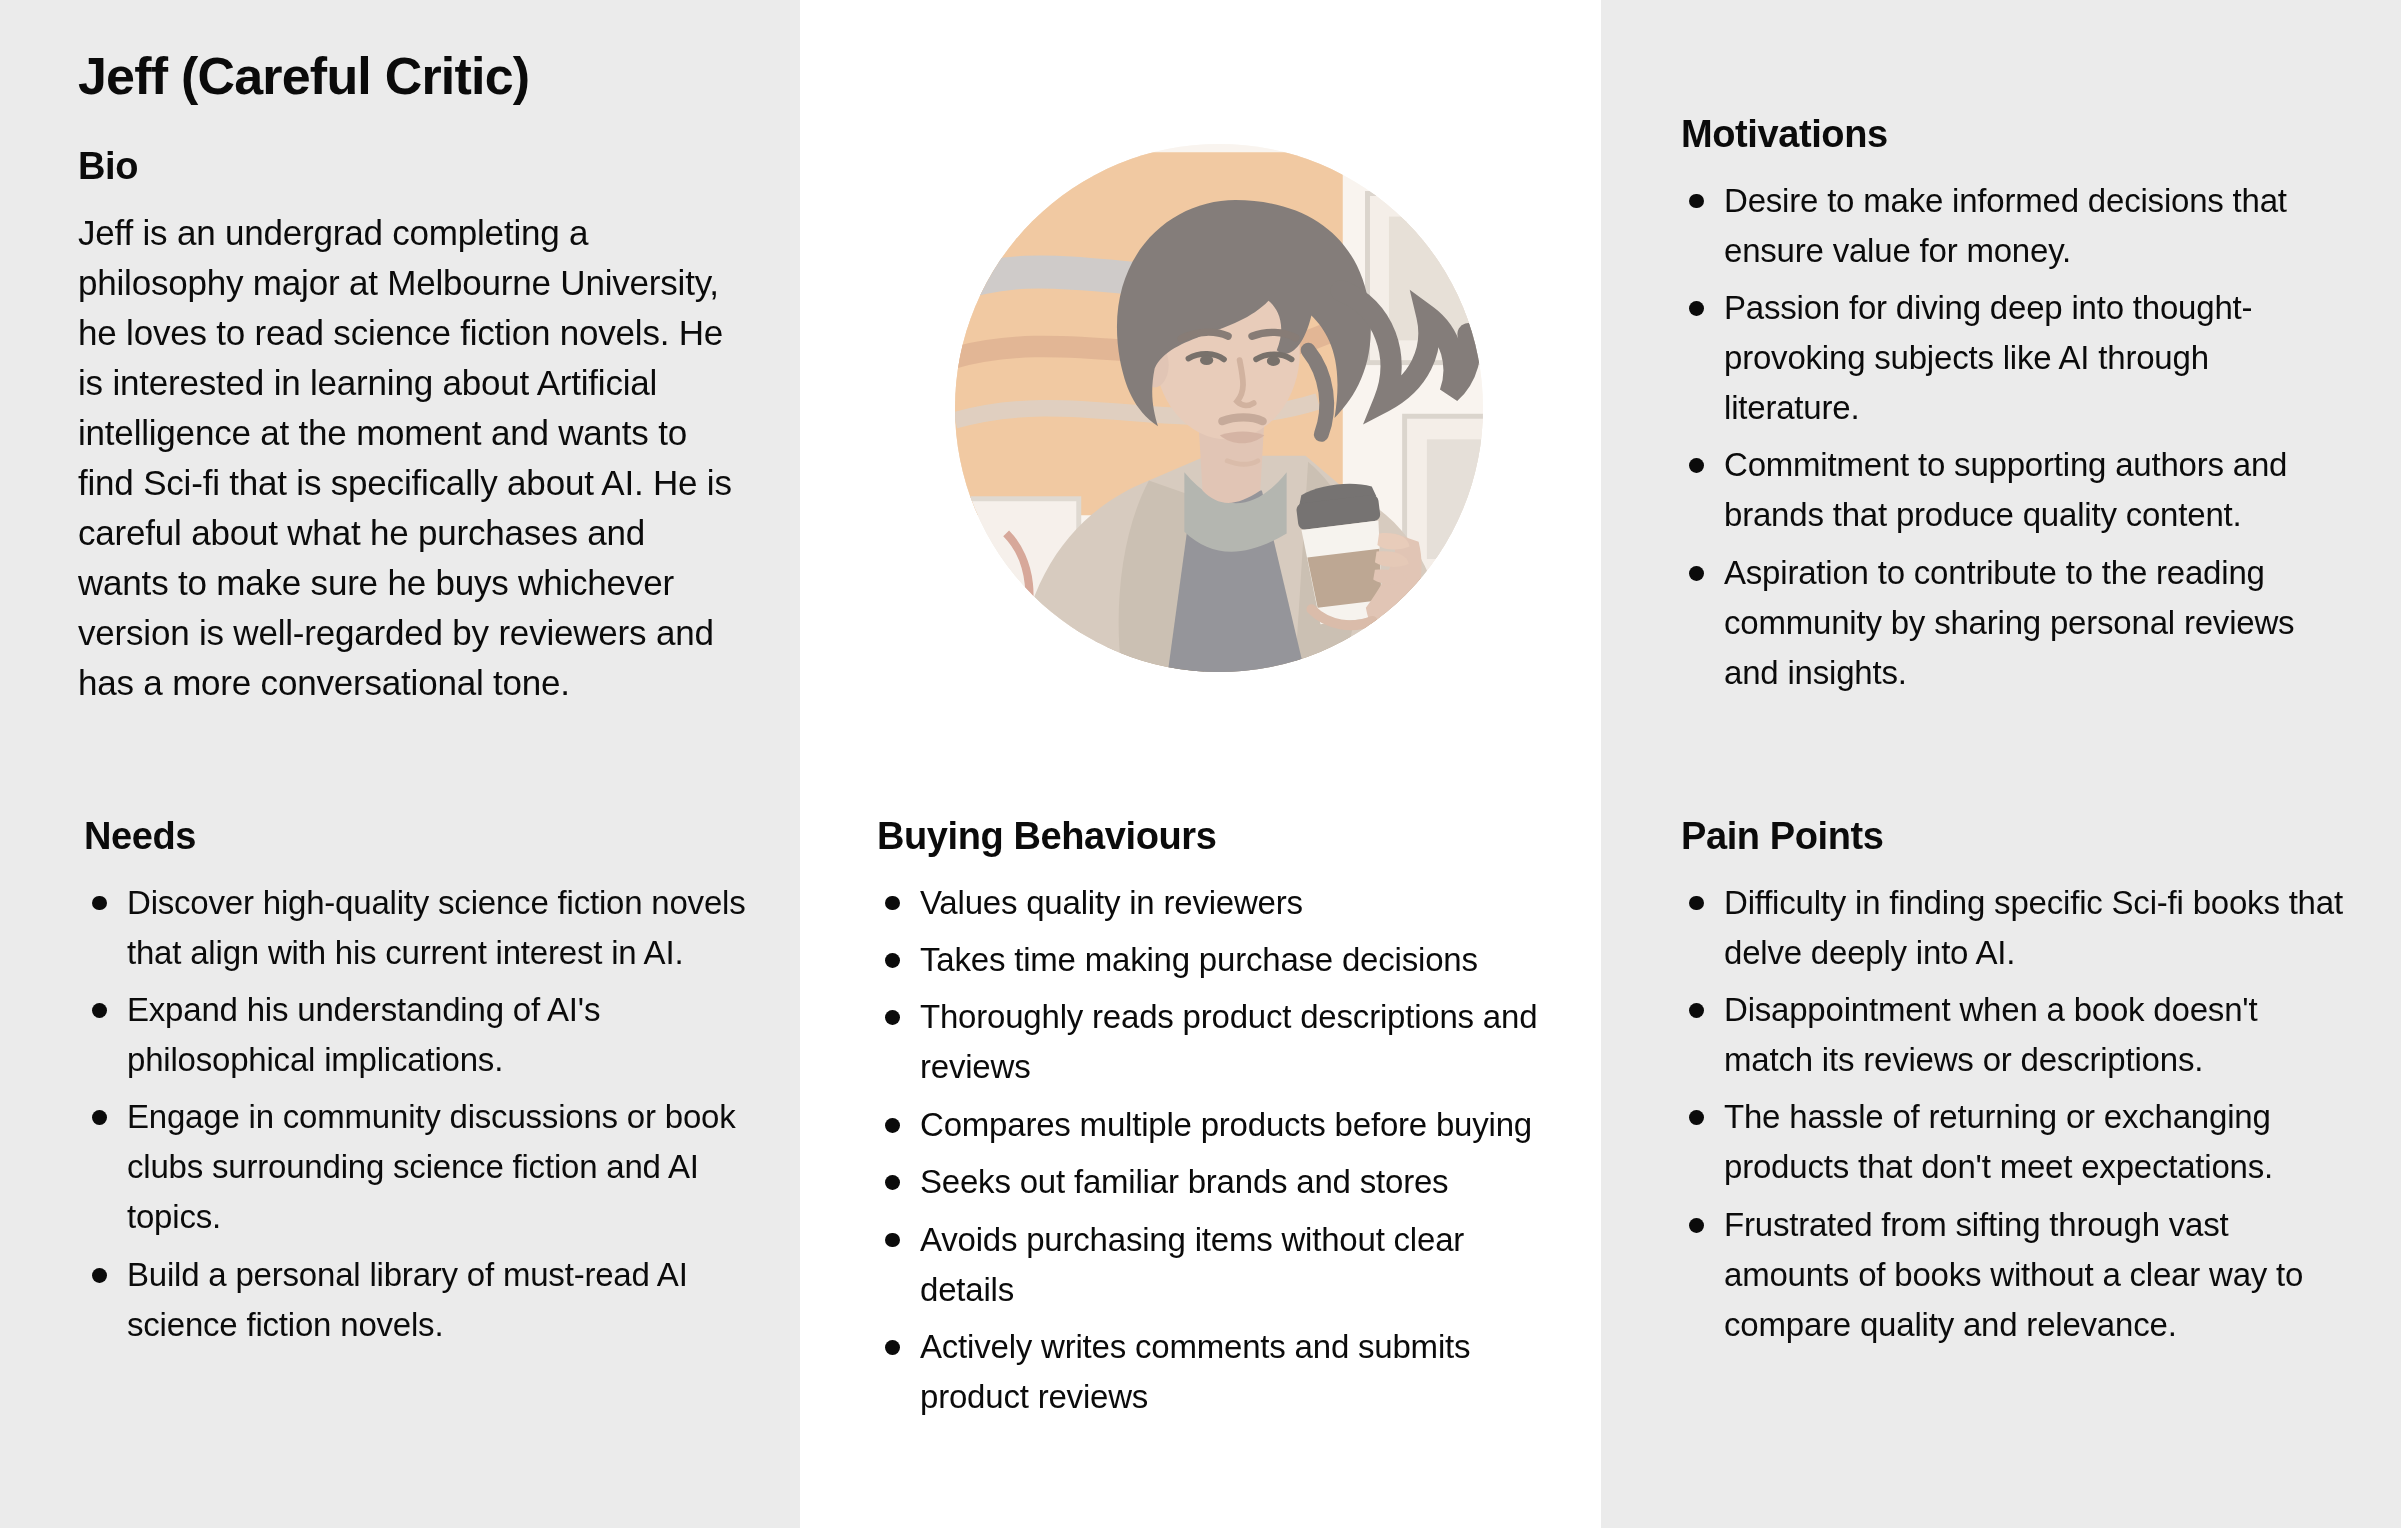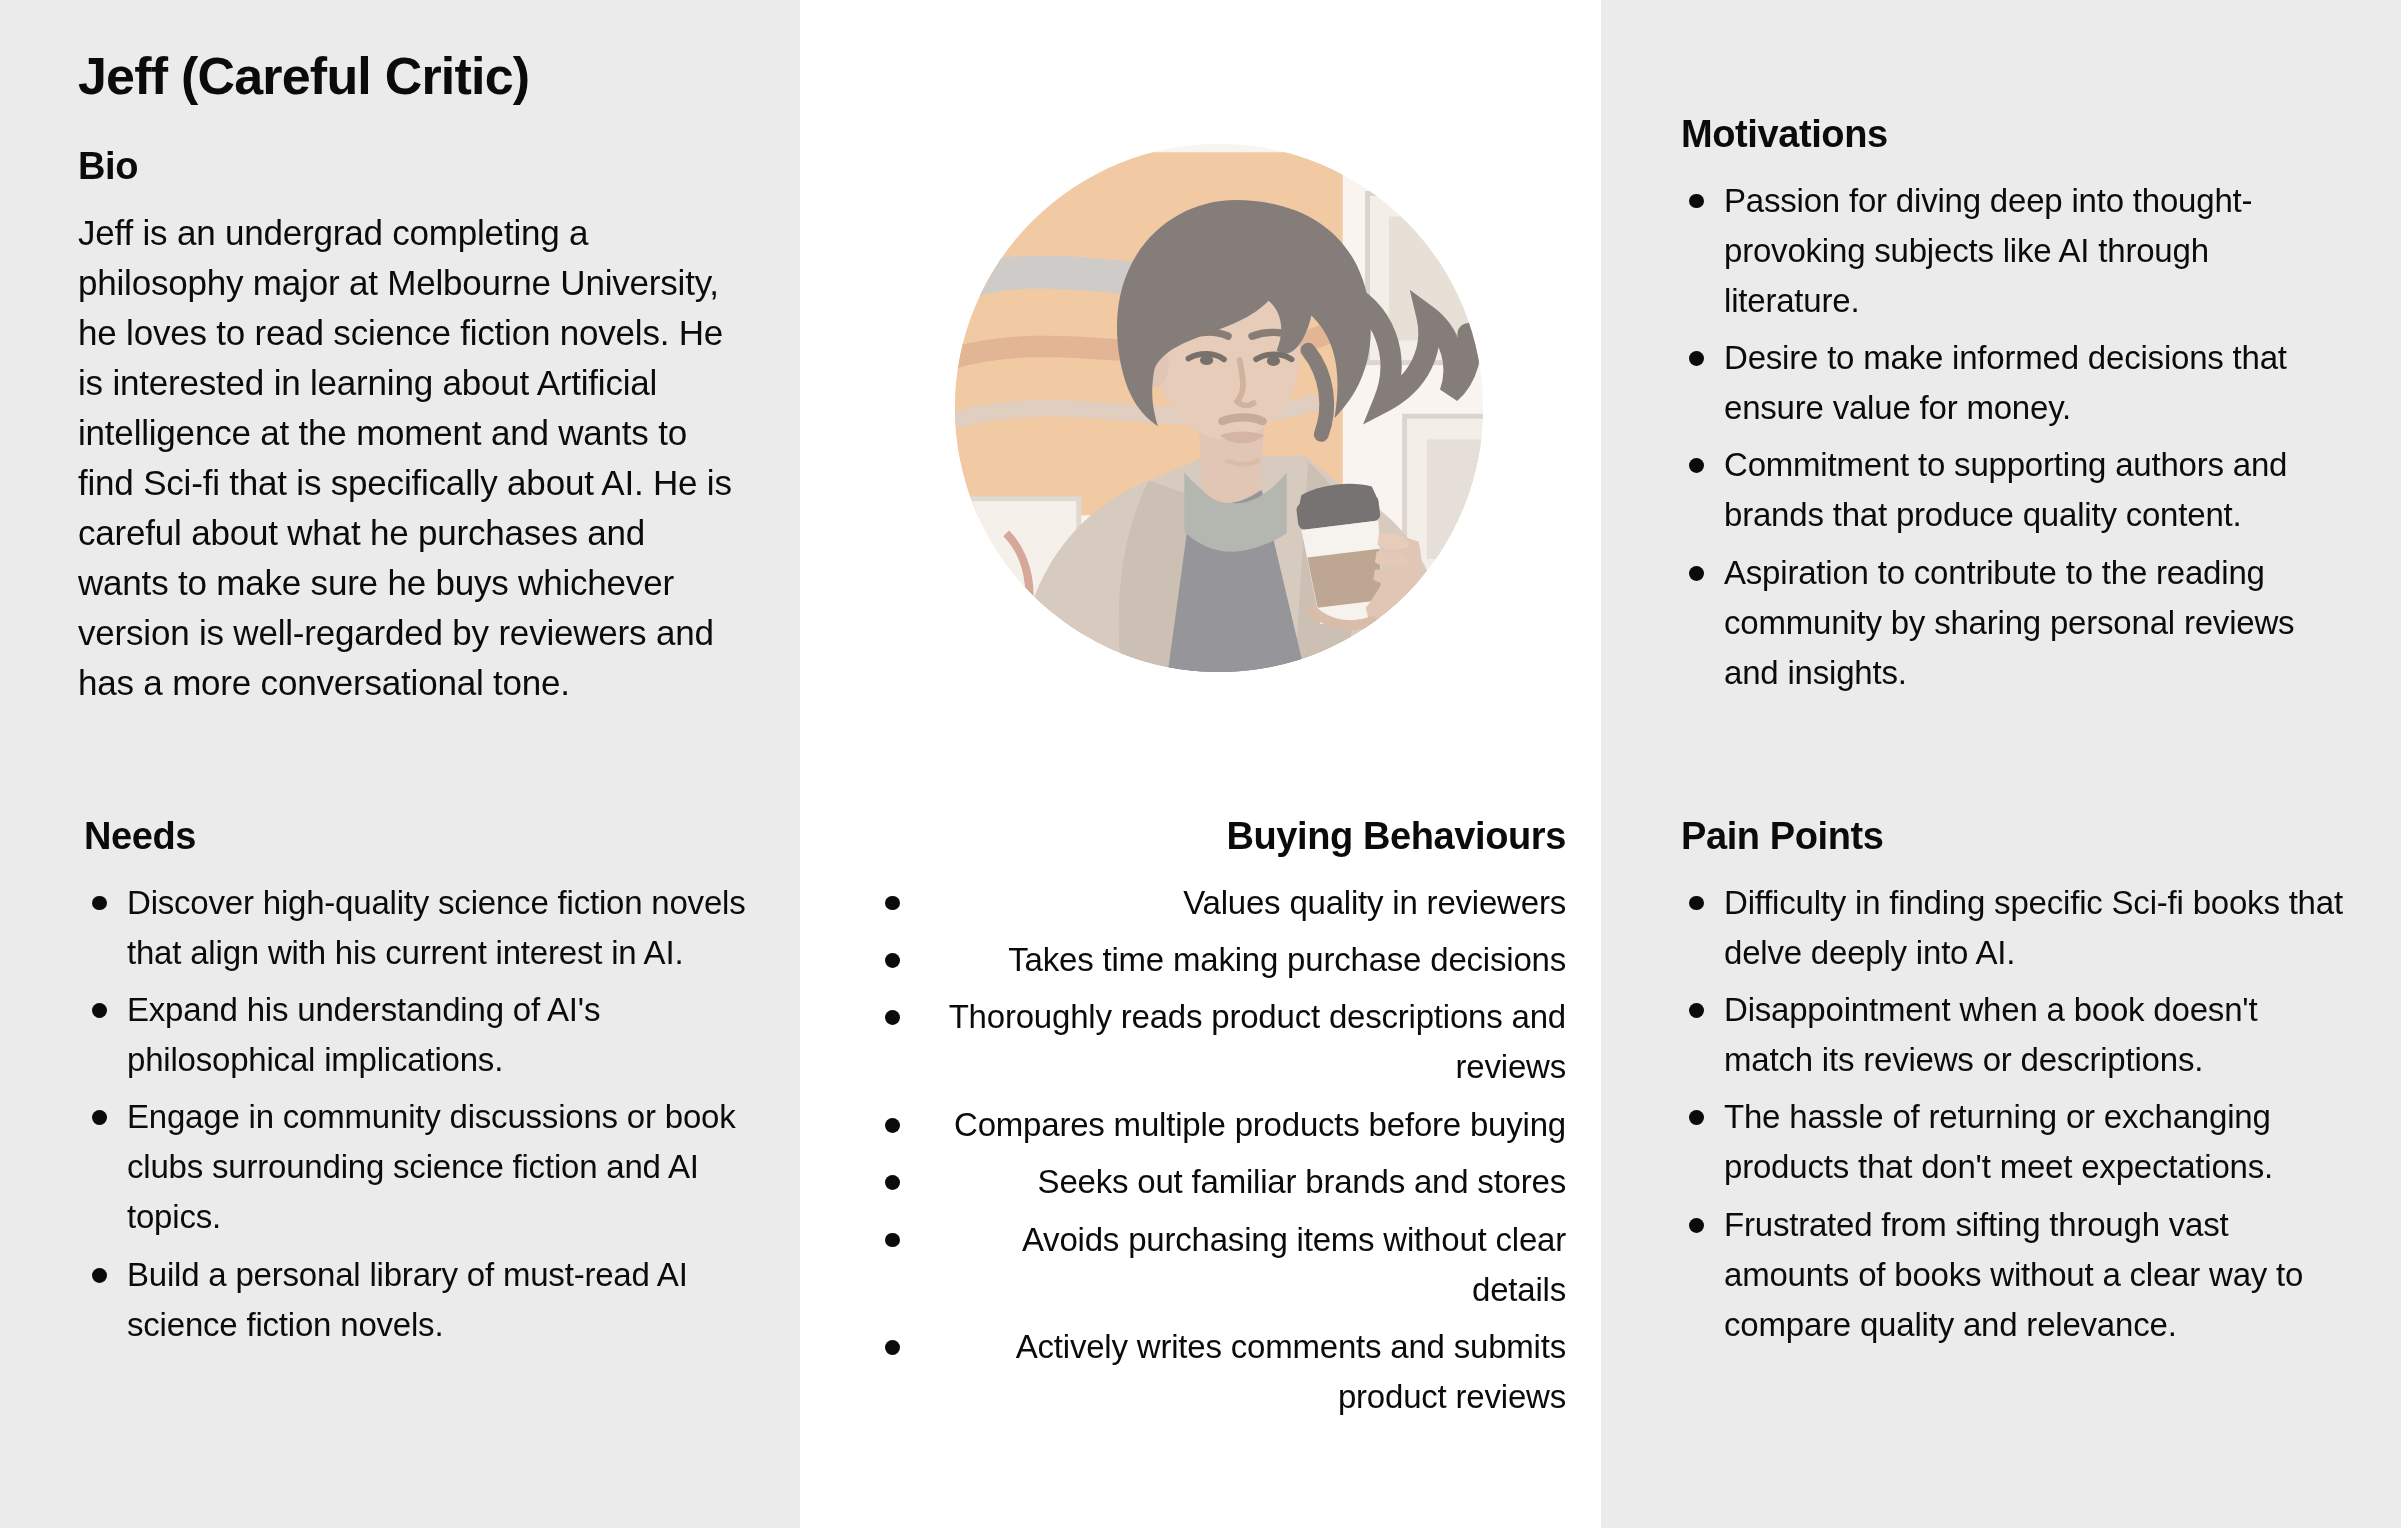--- a/index.html
+++ b/index.html
@@ -162,38 +162,38 @@
       <path d="M498,562 C528,522 538,492 533,472 L562,482 C572,522 560,562 540,588 C518,602 503,592 498,562 Z" fill="#d2a88f"></path>
       <path d="M432,564 C452,584 482,588 506,578" stroke="#c79a7e" stroke-width="12" fill="none" stroke-linecap="round"></path>
       <path d="M514,472 C536,470 549,476 551,488 C537,494 520,492 512,486 Z" fill="#dcb297"></path>
       <path d="M511,494 C534,492 548,498 550,509 C536,515 518,513 509,507 Z" fill="#d8ad92"></path>
       <path d="M509,516 C532,514 546,520 548,530 C534,536 516,534 507,528 Z" fill="#d2a88f"></path>
 
       <rect width="640" height="640" fill="#ffffff" opacity="0.34"></rect>
     </svg>
   </div>
 
-  <div class="block" style="left:877px; top:814px; width:689px;text-align:right;">
+  <div class="block" style="left:877px; top:814px; width:689px;">
     <h2 class="section-heading">Buying Behaviours</h2>
     <ul class="bullets">
         <li>Values quality in reviewers</li>
         <li>Takes time making purchase decisions</li>
         <li>Thoroughly reads product descriptions and reviews</li>
         <li>Compares multiple products before buying</li>
         <li>Seeks out familiar brands and stores</li>
         <li>Avoids purchasing items without clear details</li>
         <li>Actively writes comments and submits product reviews</li>
       </ul>
   </div>
 
   <div class="block" style="left:1681px; top:112px; width:666px;">
     <h2 class="section-heading">Motivations</h2>
     <ul class="bullets">
+        <li>Desire to make informed decisions that ensure value for money.</li>
         <li>Passion for diving deep into thought-provoking subjects like AI through literature.</li>
-        <li>Desire to make informed decisions that ensure value for money.</li>
         <li>Commitment to supporting authors and brands that produce quality content.</li>
         <li>Aspiration to contribute to the reading community by sharing personal reviews and insights.</li>
       </ul>
   </div>
 
   <div class="block" style="left:1681px; top:814px; width:673px;">
     <h2 class="section-heading">Pain Points</h2>
     <ul class="bullets">
         <li>Difficulty in finding specific Sci-fi books that delve deeply into AI.</li>
         <li>Disappointment when a book doesn't match its reviews or descriptions.</li>

